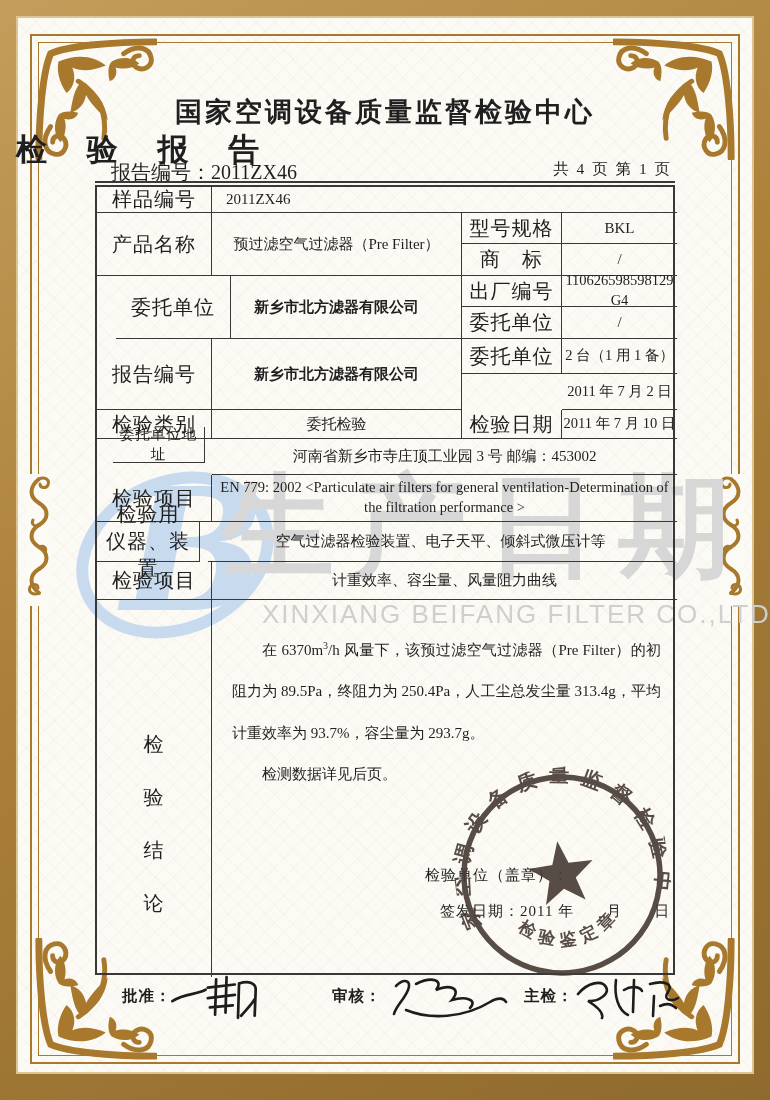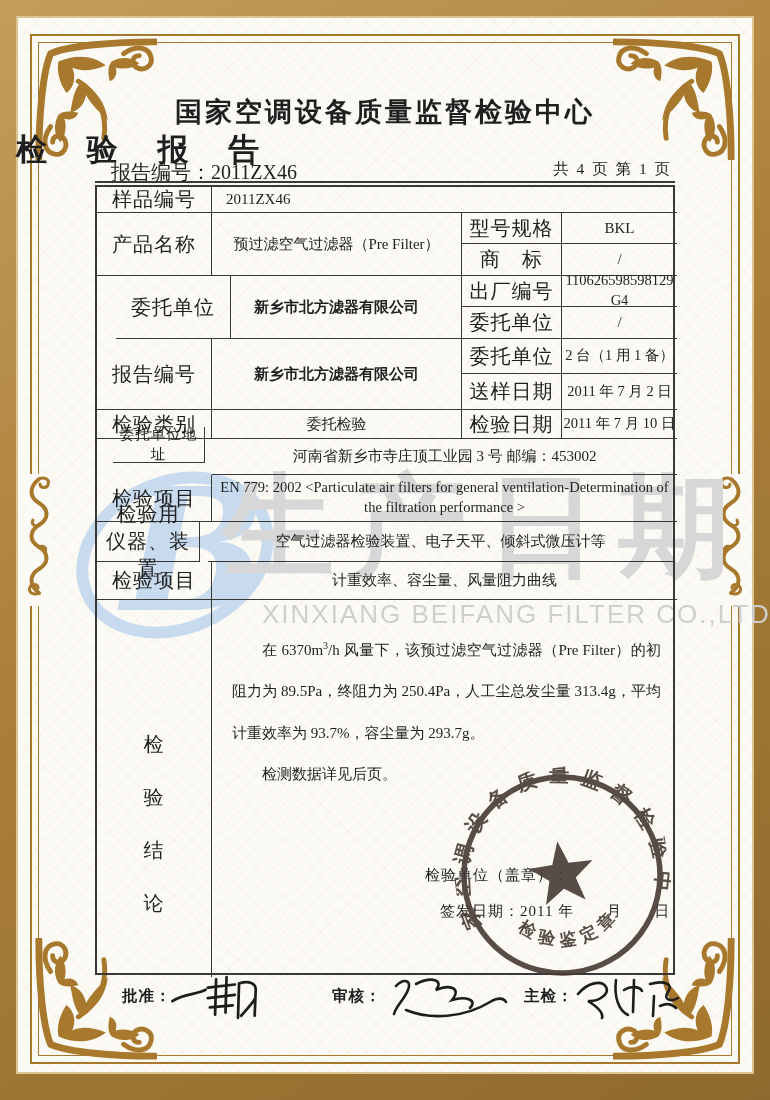--- a/index.html
+++ b/index.html
@@ -194,21 +194,20 @@
     <div class="cell" style="left:115px;top:89px;width:250px;height:63px;font-weight:bold;">新乡市北方滤器有限公司</div>
     <div class="cell lab" style="left:365px;top:89px;width:100px;height:31px;">出厂编号</div>
     <div class="cell last-col small" style="left:465px;top:89px;width:115px;height:31px;">110626598598129 G4</div>
     <div class="cell lab" style="left:365px;top:120px;width:100px;height:32px;">委托单位</div>
     <div class="cell last-col" style="left:465px;top:120px;width:115px;height:32px;">/</div>
 
     <div class="cell lab" style="left:0;top:152px;width:115px;height:71px;">报告编号</div>
     <div class="cell" style="left:115px;top:152px;width:250px;height:71px;font-weight:bold;">新乡市北方滤器有限公司</div>
     <div class="cell lab" style="left:365px;top:152px;width:100px;height:35px;">委托单位</div>
     <div class="cell last-col small" style="left:465px;top:152px;width:115px;height:35px;">2 台（1 用 1 备）</div>
-    <div class="cell lab" style="left:365px;top:187px;width:100px;height:36px;">送样日期</div>
     <div class="cell last-col small" style="left:465px;top:187px;width:115px;height:36px;">2011 年 7 月 2 日</div>
 
     <div class="cell lab" style="left:0;top:223px;width:115px;height:29px;">检验类别</div>
     <div class="cell" style="left:115px;top:223px;width:250px;height:29px;">委托检验</div>
     <div class="cell lab" style="left:365px;top:223px;width:100px;height:29px;">检验日期</div>
     <div class="cell last-col small" style="left:465px;top:223px;width:115px;height:29px;">2011 年 7 月 10 日</div>
 
     <div class="cell lab small" style="left:0;top:240px;width:92px;height:36px;margin-left:16px;">委托单位地址</div>
     <div class="cell last-col" style="left:115px;top:252px;width:465px;height:36px;">河南省新乡市寺庄顶工业园 3 号 邮编：453002</div>
 

